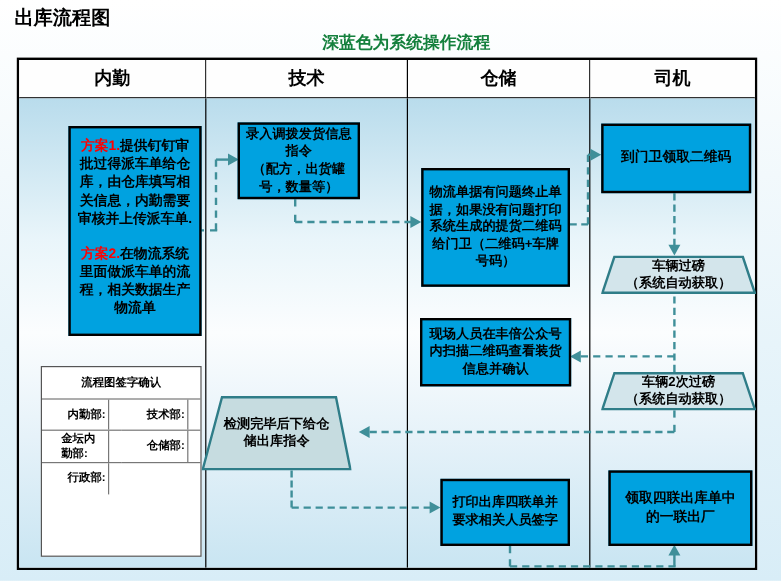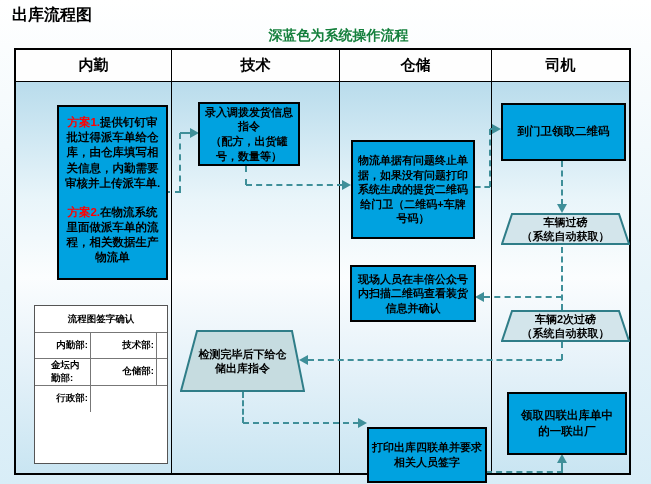--- a/index.html
+++ b/index.html
@@ -137,32 +137,32 @@
       <div class="siglabel">行政部:</div>
       <div class="sigval"></div>
     </div>
   </div>
 
   <div class="sysbox" style="left:182px;top:52px;width:102px;height:64px;">
     <div>录入调拨发货信息指令</div>
     <div>（配方，出货罐号，数量等）</div>
   </div>
 
-  <div class="trap" style="left:164px;top:280px;width:125px;height:62px;">
+  <div class="trap" style="left:152px;top:280px;width:125px;height:62px;">
     <svg width="125" height="62" viewBox="0 0 125 62">
       <polygon points="17,1 112,1 124,61 1,61" fill="#c6dce0" stroke="#2f7d88" stroke-width="2"></polygon>
     </svg>
     <div class="txt" style="padding:0 14px;box-sizing:border-box;">检测完毕后下给仓储出库指令</div>
   </div>
 
   <div class="sysbox" style="left:335px;top:90px;width:124px;height:99px;">物流单据有问题终止单据，如果没有问题打印系统生成的提货二维码给门卫（二维码+车牌号码）</div>
 
   <div class="sysbox" style="left:334px;top:215px;width:126px;height:57px;">现场人员在丰倍公众号内扫描二维码查看装货信息并确认</div>
 
-  <div class="sysbox" style="left:351px;top:349px;width:120px;height:56px;margin-top:28px;">打印出库四联单并要求相关人员签字</div>
+  <div class="sysbox" style="left:351px;top:349px;width:108px;height:56px;">打印出库四联单并要求相关人员签字</div>
 
   <div class="sysbox" style="left:485px;top:53px;width:125px;height:58px;font-size:11.5px;">到门卫领取二维码</div>
 
   <div class="trap" style="left:485px;top:163px;width:129px;height:32px;">
     <svg width="129" height="32" viewBox="0 0 129 32">
       <polygon points="11,1 118,1 128,31 1,31" fill="#d3e5eb" stroke="#2f7d88" stroke-width="2"></polygon>
     </svg>
     <div class="txt">
       <div>车辆过磅</div>
       <div>（系统自动获取）</div>

